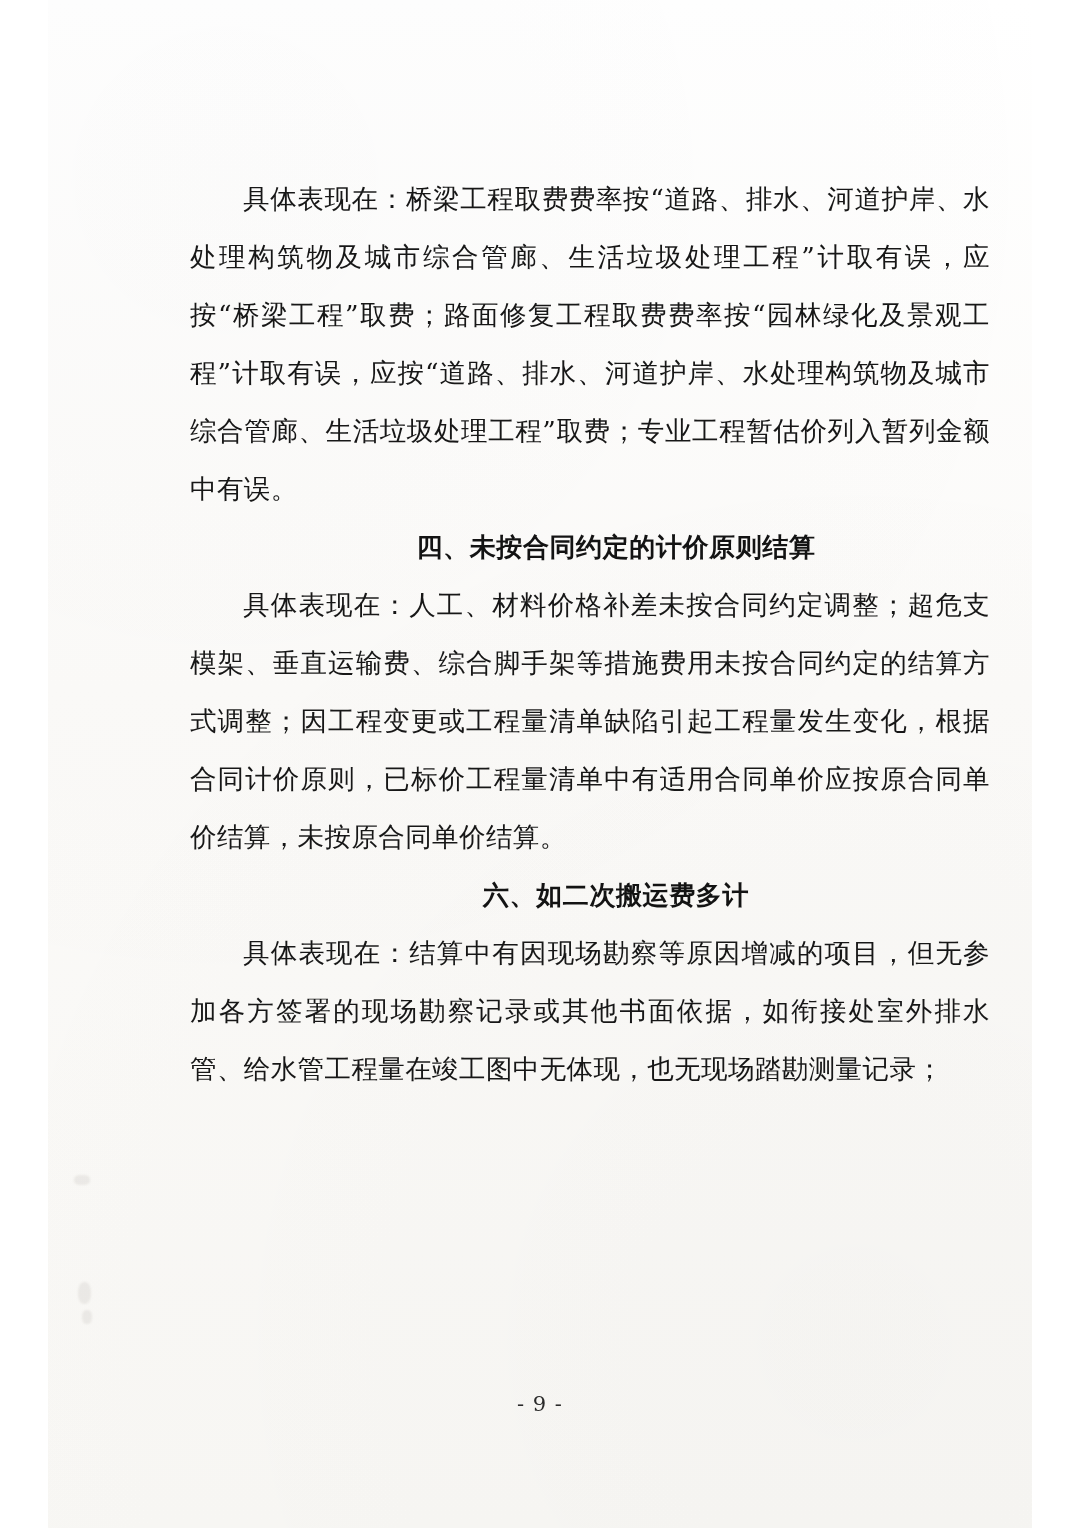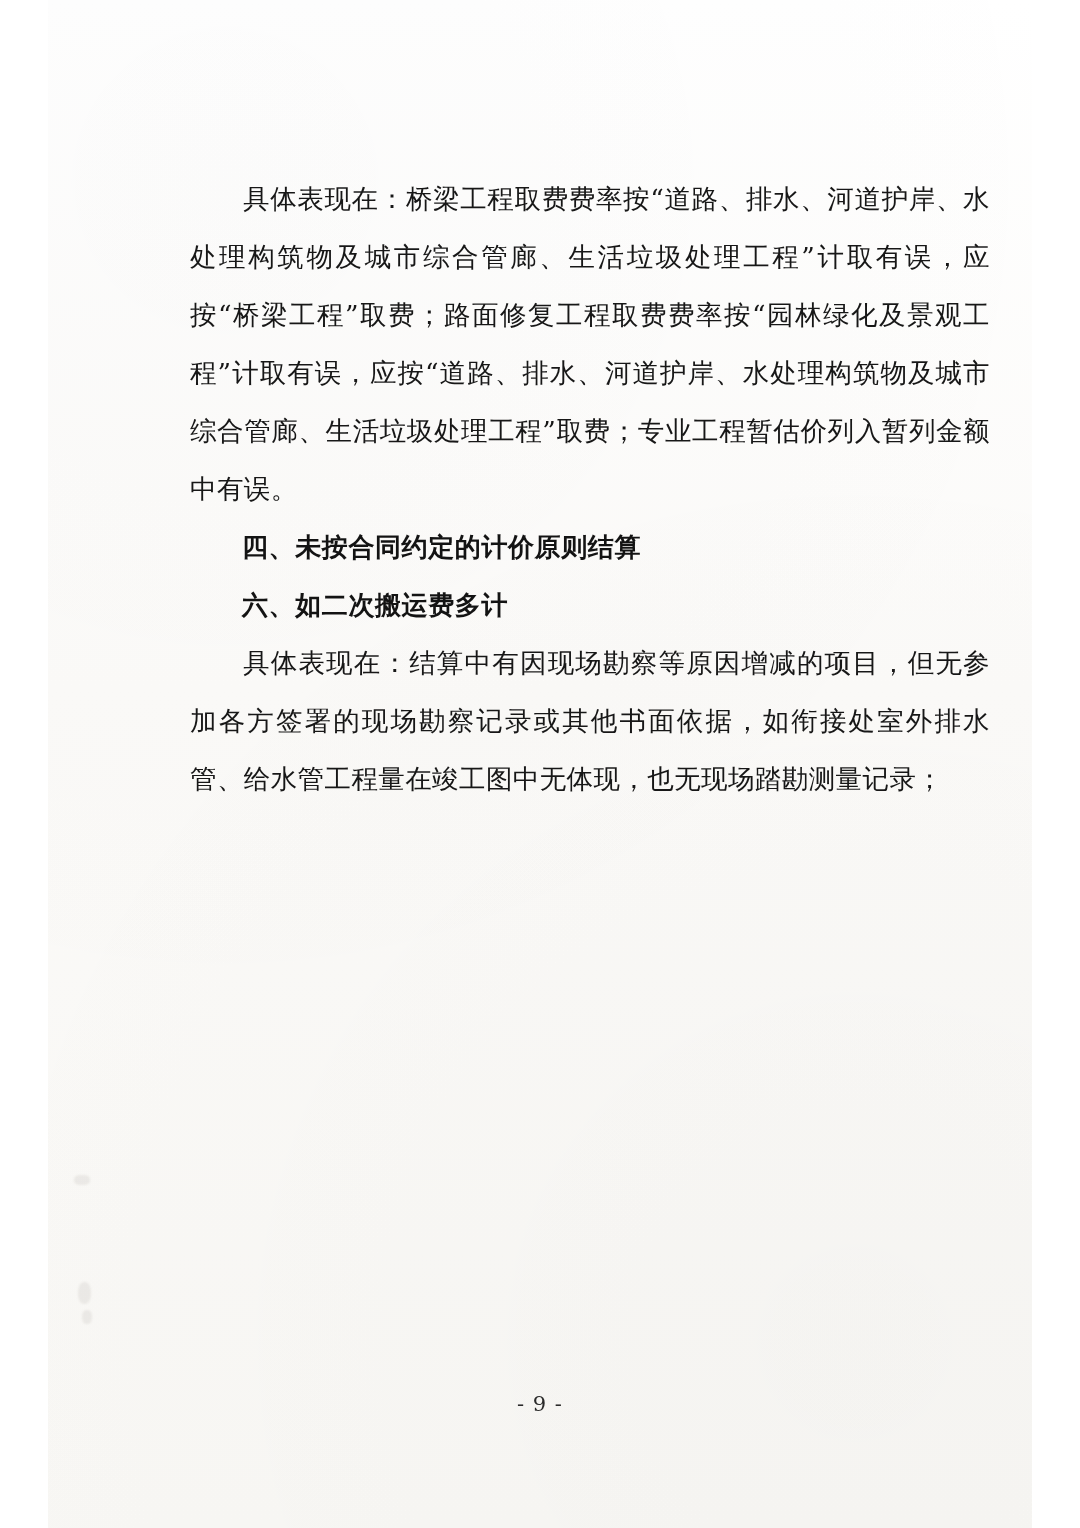--- a/index.html
+++ b/index.html
@@ -30,20 +30,21 @@
   }
   .content {
     position: absolute;
     left: 142px;
     top: 170px;
     width: 800px;
   }
   p, h2 {
     margin: 0;
     padding: 0;
+    text-align: center;
   }
   .para {
     font-size: 26.5px;
     line-height: 58px;
     text-indent: 2em;
     letter-spacing: 0.4px;
     text-align: justify;
     text-justify: inter-character;
     color: #171717;
   }
@@ -87,20 +88,21 @@
   <div class="smudge a"></div>
   <div class="smudge b"></div>
   <div class="smudge c"></div>
 
   <div class="content">
 
     <p class="para blk">具体表现在：桥梁工程取费费率按“道路、排水、河道护岸、水处理构筑物及城市综合管廊、生活垃圾处理工程”计取有误，应按“桥梁工程”取费；路面修复工程取费费率按“园林绿化及景观工程”计取有误，应按“道路、排水、河道护岸、水处理构筑物及城市综合管廊、生活垃圾处理工程”取费；专业工程暂估价列入暂列金额中有误。</p>
 
     <h2 class="heading blk">四、未按合同约定的计价原则结算</h2>
 
+    <p class="para blk">具体表现在：人工、材料价格补差未按合同约定调整；超危支模架、垂直运输费、综合脚手架等措施费用未按合同约定的结算方式调整；因工程变更或工程量清单缺陷引起工程量发生变化，根据合同计价原则，已标价工程量清单中有适用合同单价应按原合同单价结算，未按原合同单价结算。</p>
 
 
 
     <h2 class="heading blk">六、如二次搬运费多计</h2>
 
     <p class="para blk">具体表现在：结算中有因现场勘察等原因增减的项目，但无参加各方签署的现场勘察记录或其他书面依据，如衔接处室外排水管、给水管工程量在竣工图中无体现，也无现场踏勘测量记录；</p>
 
   </div>
 
   <div class="footer">- 9 -</div>

